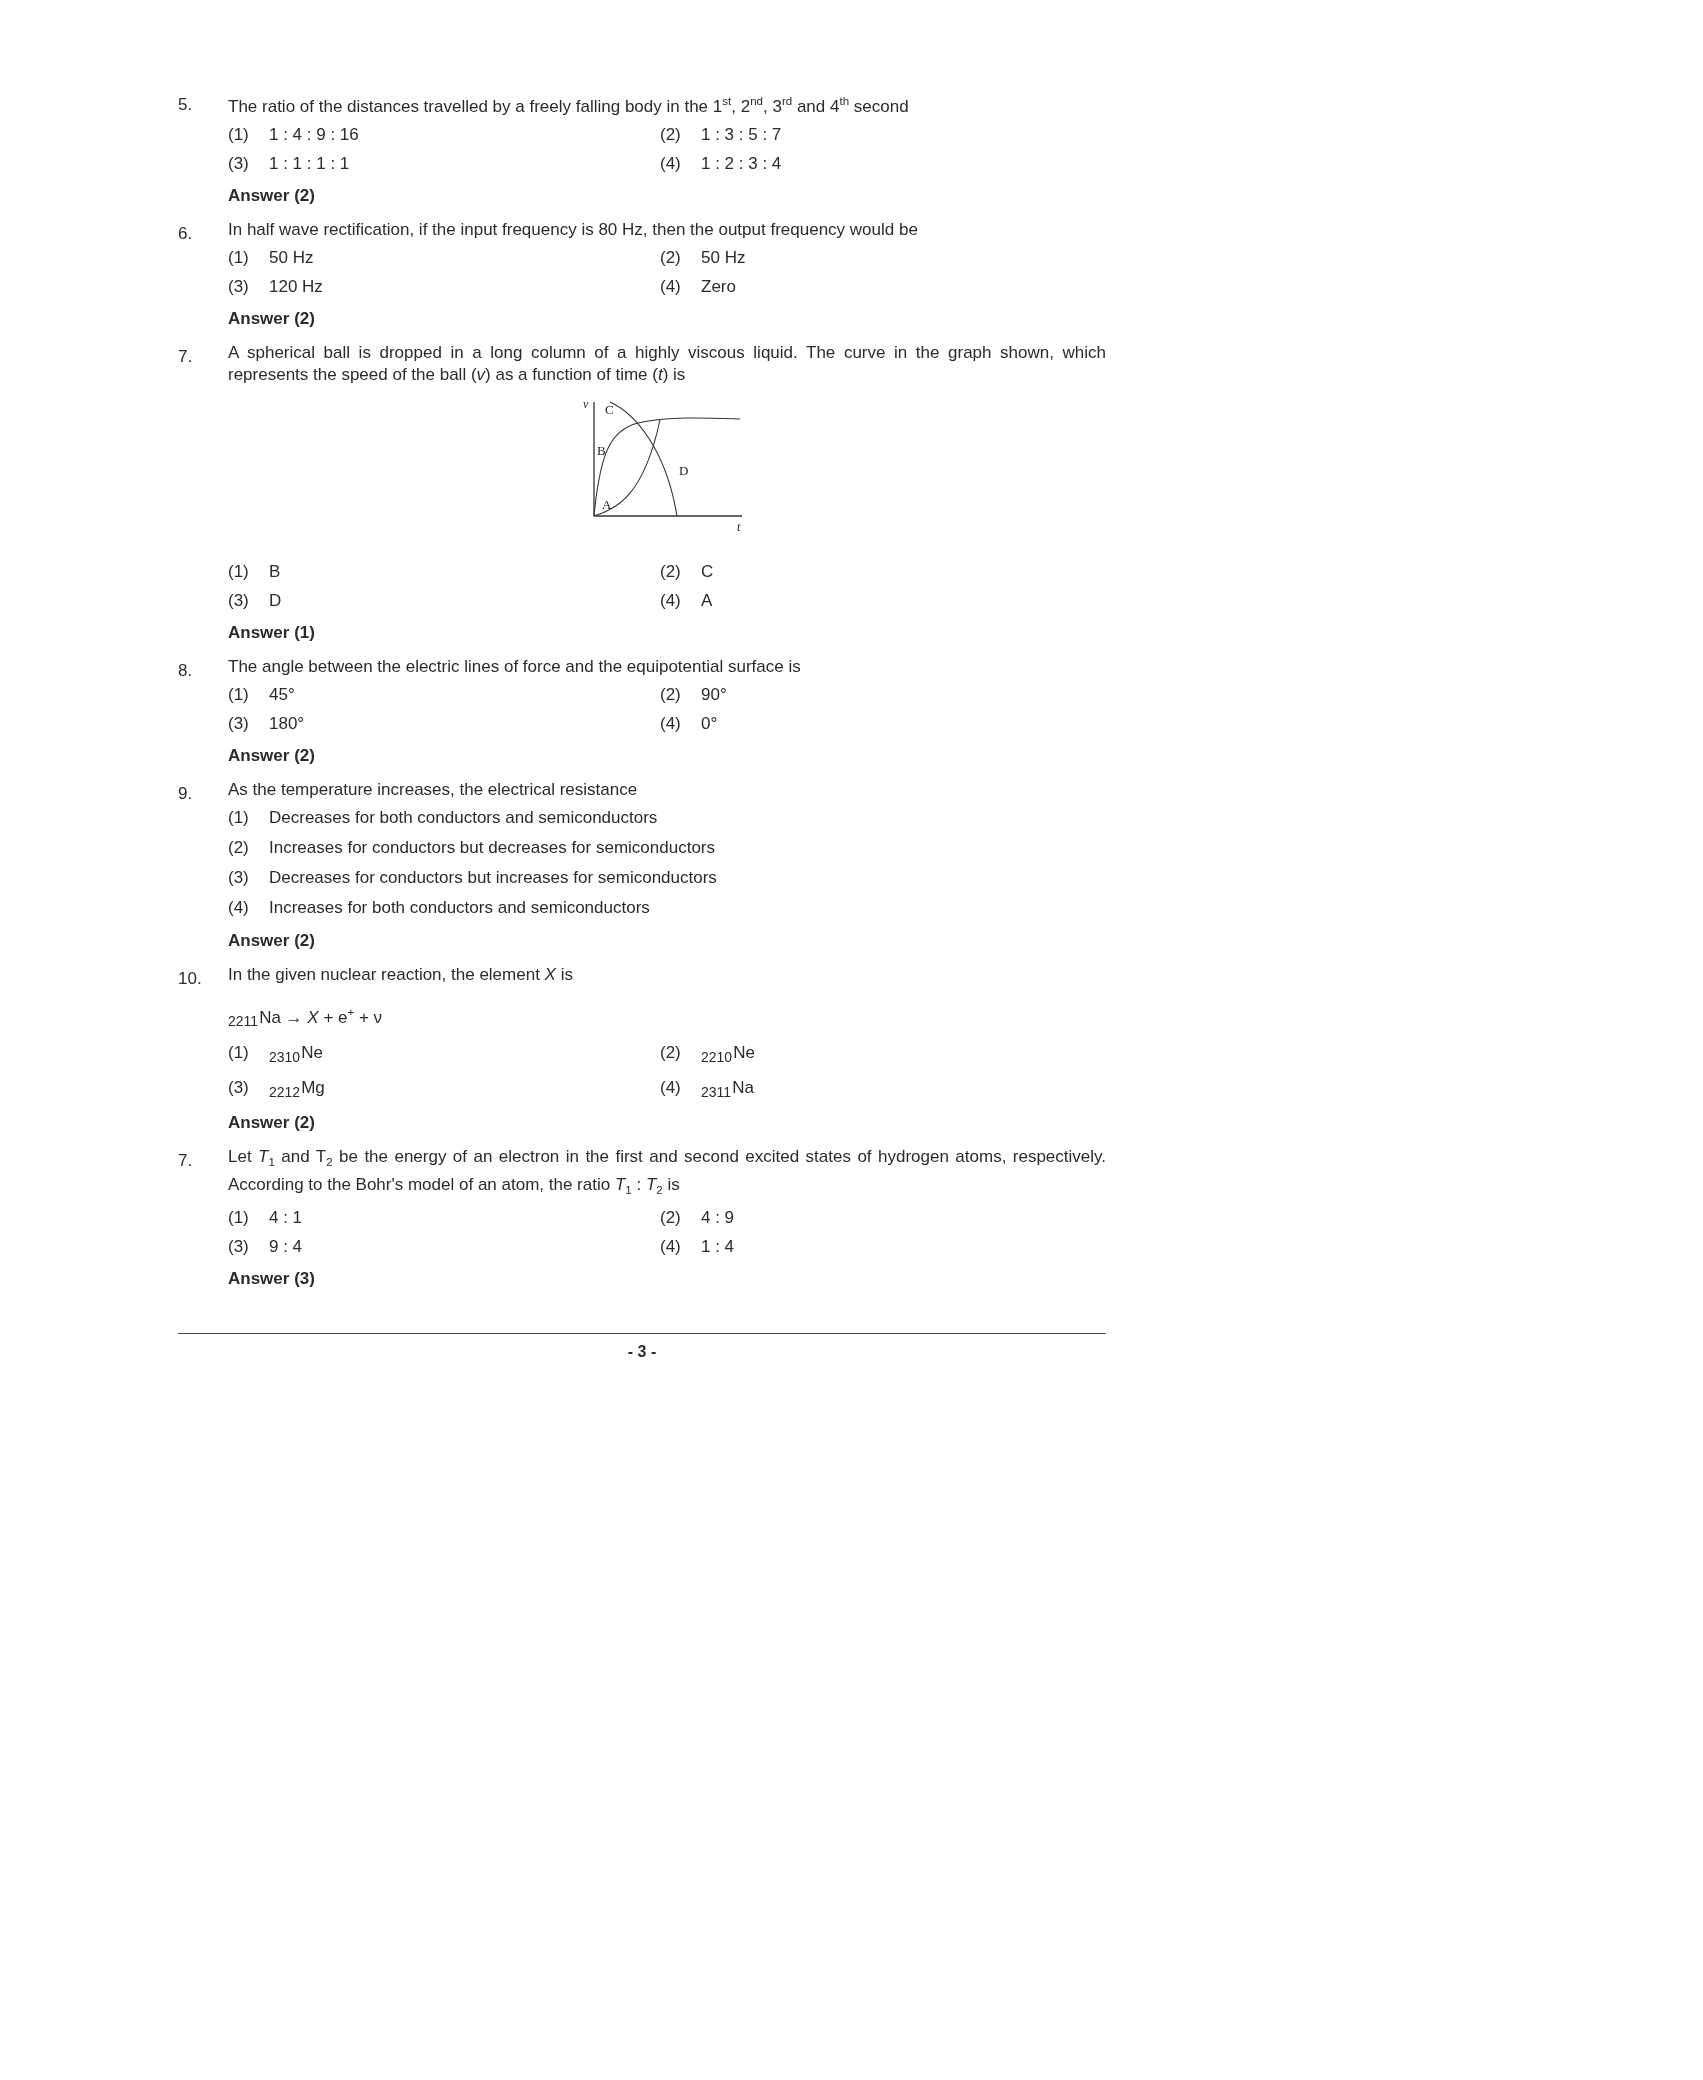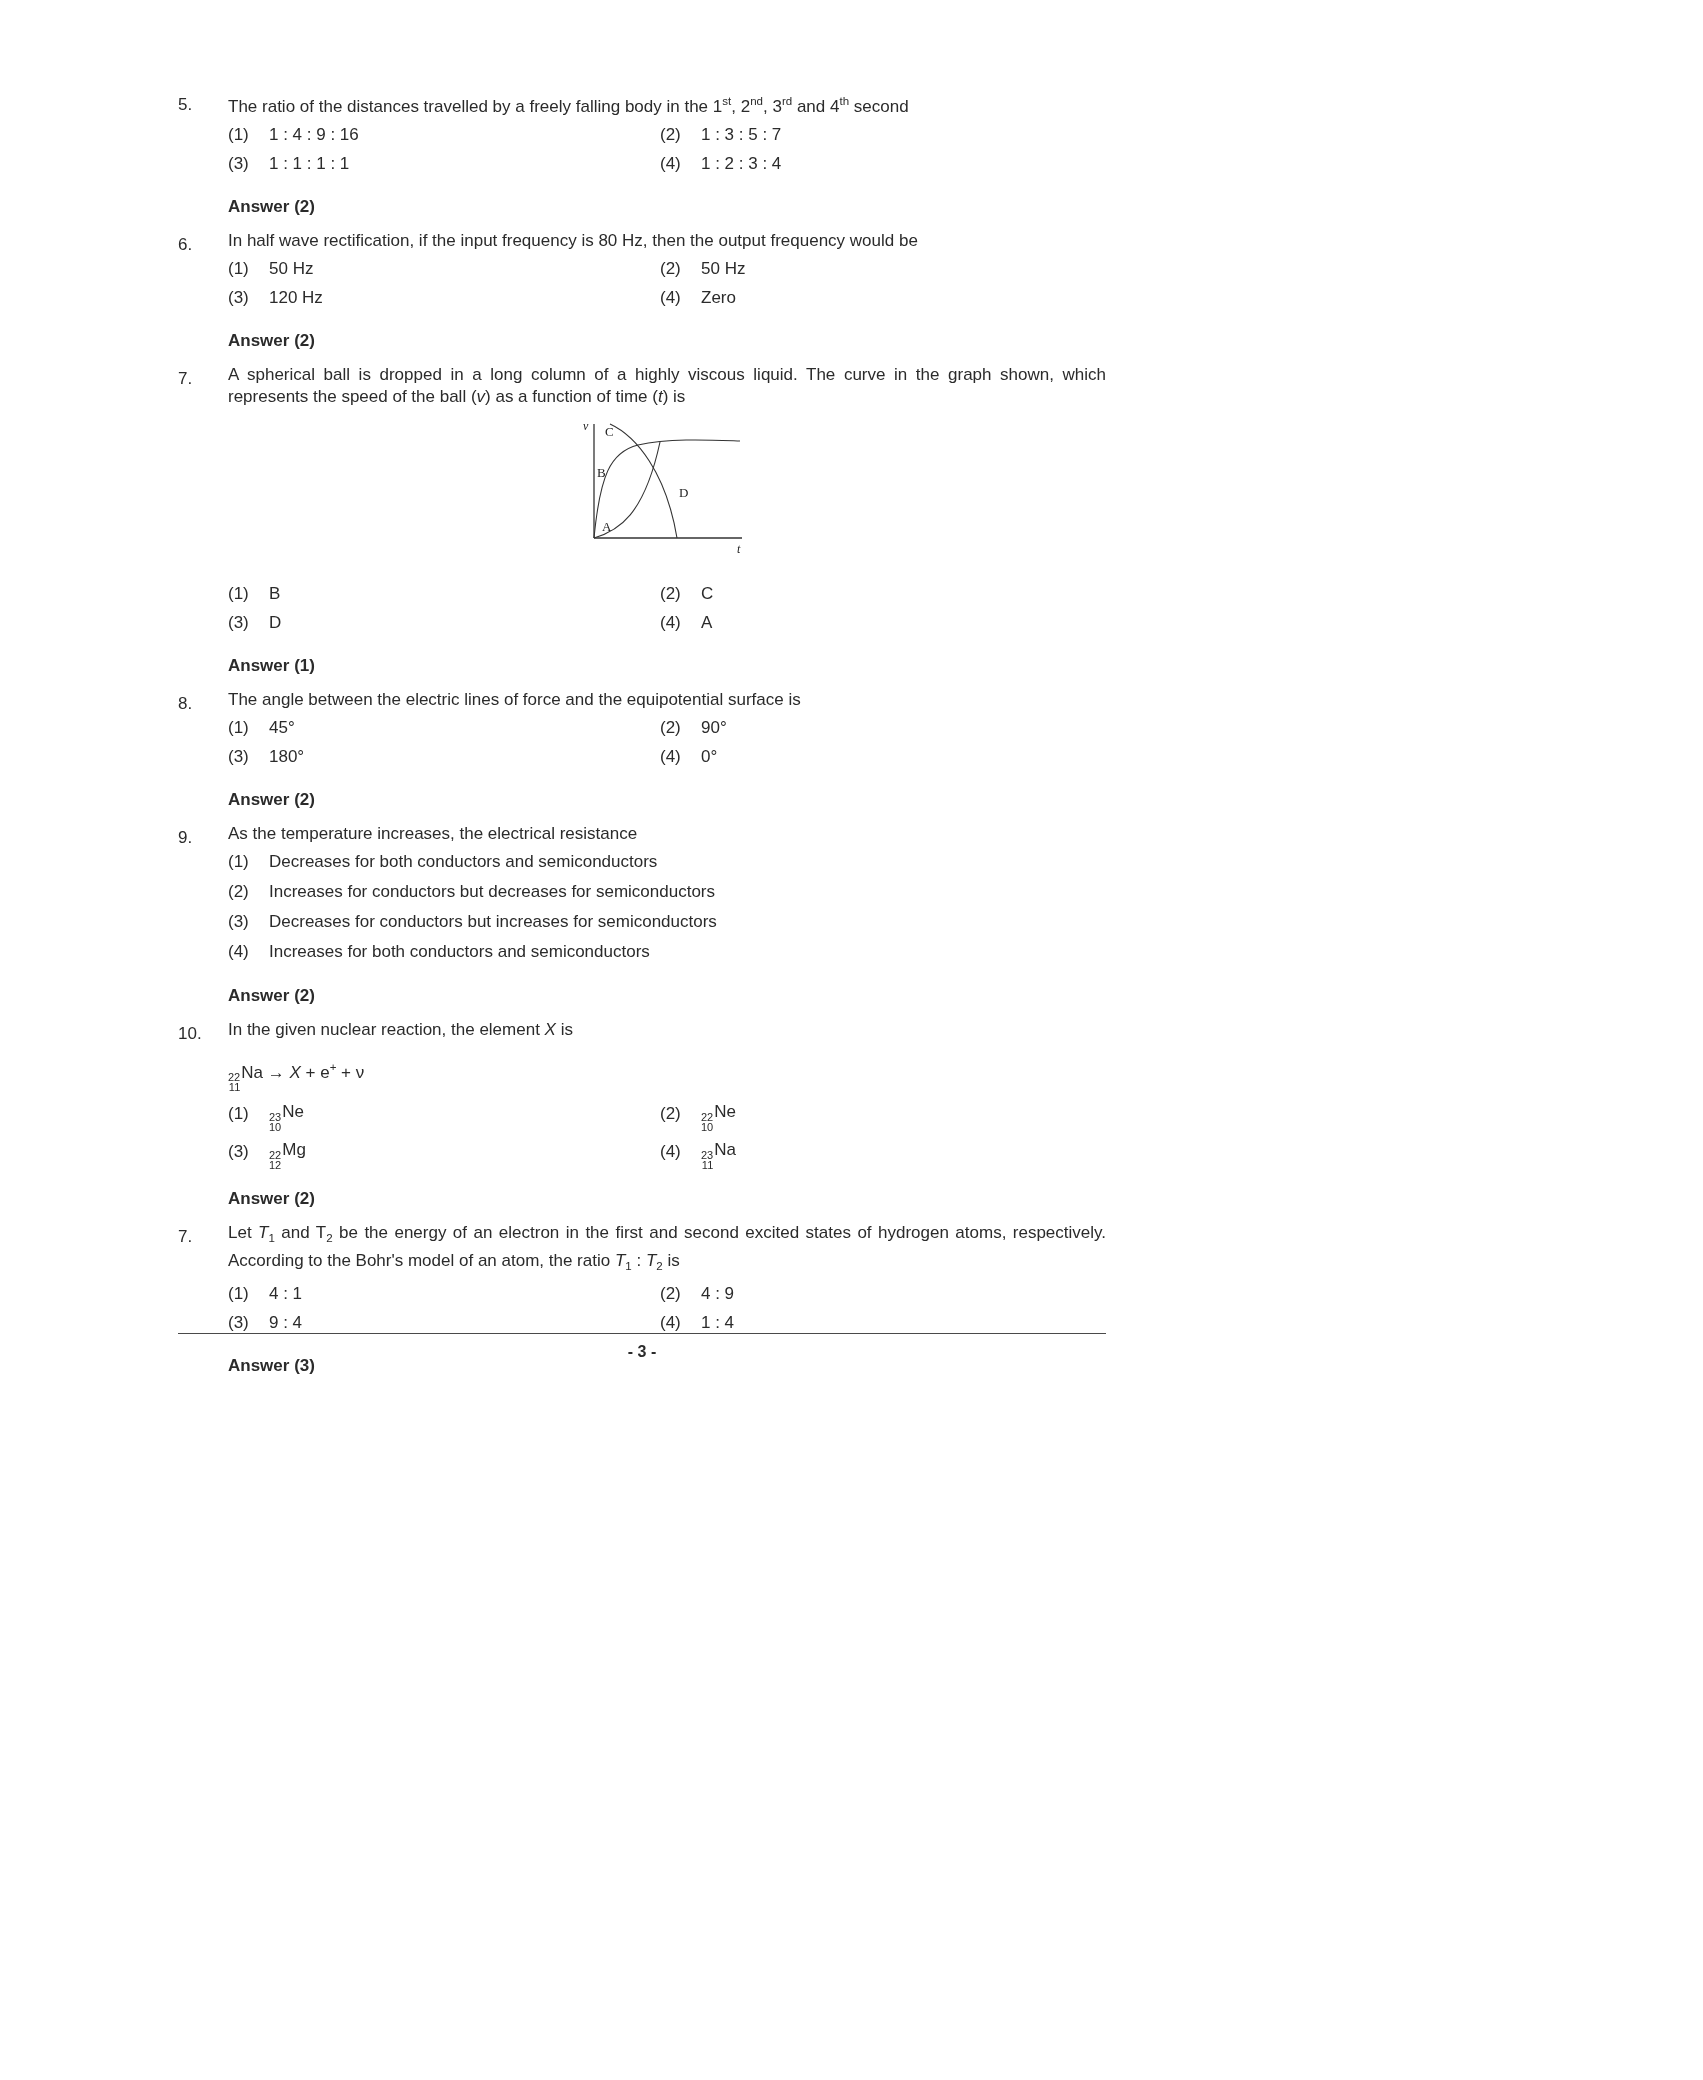--- a/index.html
+++ b/index.html
@@ -23,30 +23,30 @@
   .qnum { width: 50px; flex: none; font-size: 17px; line-height: 29px; }
   .qbody { flex: 1; min-width: 0; }
   .qtext { font-size: 17px; line-height: 22px; text-align: justify; }
   .options { margin-top: 2px; }
   .options.two-col { display: grid; grid-template-columns: 432px 1fr; }
   .opt { display: flex; font-size: 17px; line-height: 29px; align-items: baseline; }
   .options.one-col .opt { line-height: 30px; }
   .options.tall .opt { line-height: 35px; align-items: center; }
   .optlabel { width: 41px; flex: none; }
   .opttext { flex: none; }
-  .answer { font-weight: bold; font-size: 17px; line-height: 29px; margin-top: 14px; }
+  .answer { font-weight: bold; font-size: 17px; line-height: 29px; margin-top: 3px; }
   .figure { margin: 6px 0 20px 0; display: flex; justify-content: center; }
   .equation { margin-top: 10px; font-size: 17px; line-height: 33px; }
   sup { font-size: 0.68em; }
   sub { font-size: 0.68em; }
   .nuc {
     display: inline-flex;
-    flex-direction: column;
+    flex-direction: row;
     align-items: flex-end;
-    font-size: 11px;
+    font-size: 14px;
     line-height: 10px;
     vertical-align: -4px;
     margin-right: 1px;
   }
   .axis { stroke: #333; stroke-width: 1.3; }
   .curve { fill: none; stroke: #333; stroke-width: 1.1; }
   .axlbl { font-family: "Liberation Serif", serif; font-style: italic; font-size: 12px; fill: #222; }
   .clbl { font-family: "Liberation Serif", serif; font-size: 13px; fill: #222; }
   .footer {
     position: absolute;

